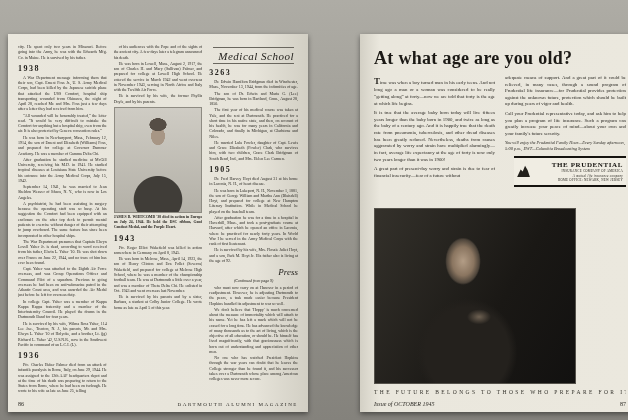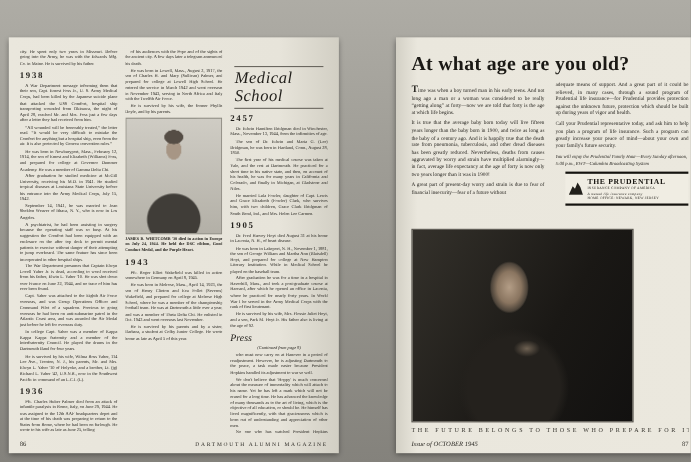--- a/index.html
+++ b/index.html
@@ -31,25 +31,25 @@
   .para {
     font-size:4px; line-height:1.32; text-align:justify;
     text-indent:5px; margin-bottom:1px; color:#2a2823;
   }
   .frag { text-indent:0; }
   .year {
     font-size:8px; font-weight:bold; 
     letter-spacing:1.5px; margin:4px 0 2px; color:#211f1b;
   }
   .script-head {
-    font-style:italic; font-size:15px; text-align:left; letter-spacing:.5px;
+    font-style:italic; font-size:11px; text-align:right; letter-spacing:.5px;
     border-top:.5px solid #6a675f; border-bottom:.5px solid #6a675f;
-    padding:1.5px 0; margin:16px 4px 3px; color:#211f1b;
-  }
-  .press-head { font-style:italic; font-size:9px; text-align:left; margin:4px 0 1px; color:#211f1b; }
+    padding:1.5px 0; margin:3px 4px 3px; color:#211f1b;
+  }
+  .press-head { font-style:italic; font-size:9px; text-align:right; margin:4px 0 1px; color:#211f1b; }
   .cont { font-style:italic; font-size:4px; text-align:center; margin-bottom:1.5px; }
   .photo {
     width:100%; height:106px; margin:3px 0 2px; border:.5px solid #8e8b82;
     background:
       radial-gradient(ellipse 12px 9px at 50% 16%, #554d45 0%, #554d45 70%, transparent 73%),
       radial-gradient(ellipse 10px 13px at 50% 27%, #a79685 0%, #a79685 68%, transparent 71%),
       radial-gradient(ellipse 33px 32px at 50% 88%, #403d38 0%, #403d38 72%, transparent 75%),
       linear-gradient(180deg,#cfccc4 0%,#b3b0a7 100%);
   }
   .caption { font-size:3.8px; font-weight:bold; line-height:1.3; text-align:justify; margin-bottom:2px; }
@@ -70,21 +70,21 @@
   .radio-note { font-size:4.3px; font-style:italic; line-height:1.35; margin:1px 0 4px; color:#2a2823; }
   .pru-box {
     width:112px; margin-left:auto; display:flex; align-items:center; gap:4px;
     border-top:2.5px solid #15130f; border-bottom:2.5px solid #15130f;
     padding:2.5px 3px; background:#f0ede3;
   }
   .rock {
     flex:0 0 auto; width:13px; height:12px; background:#22201b;
     clip-path:polygon(0 100%, 28% 34%, 44% 52%, 62% 4%, 82% 40%, 100% 100%);
   }
-  .pru-text { flex:1; text-align:left; }
+  .pru-text { flex:1; text-align:right; }
   .pru-name { font-size:7px; font-weight:bold; letter-spacing:.6px; color:#15130f; }
   .pru-line { font-size:3.1px; letter-spacing:.3px; margin-top:.5px; color:#22201b; }
   .pru-line.it { font-style:italic; }
   .ad-photo {
     width:202px; height:176px; margin-top:5px; border:.5px solid #55524b;
     background:
       radial-gradient(ellipse 24px 32px at 44% 30%, #b39d86 0%, #8a7560 45%, #4d443a 68%, transparent 74%),
       radial-gradient(ellipse 16px 10px at 52% 62%, #6e6152 0%, transparent 75%),
       radial-gradient(ellipse 70px 74px at 46% 82%, #24211d 0%, #24211d 60%, transparent 72%),
       linear-gradient(120deg,#34312b 0%,#1a1815 60%,#121110 100%);
@@ -139,21 +139,21 @@
         <h3 class="year">1943</h3>
         <div>
             <p class="para">Pfc. Roger Elliot Wakefield was killed in action somewhere in Germany on April 8, 1945.</p>
             <p class="para">He was born in Melrose, Mass., April 14, 1923, the son of Henry Clinton and Eva Follet (Severns) Wakefield, and prepared for college at Melrose High School, where he was a member of the championship football team. He was at Dartmouth a little over a year, and was a member of Theta Delta Chi. He enlisted in Oct. 1943 and went overseas last November.</p>
             <p class="para">He is survived by his parents and by a sister, Barbara, a student at Colby Junior College. He wrote home as late as April 5 of this year.</p>
           </div>
       </div>
 
       <div class="col">
         <div class="script-head">Medical School</div>
-        <h3 class="year">2457</h3>
+        <h3 class="year">3263</h3>
         <div>
             <p class="para">Dr. Edwin Hamilton Bridgman died in Winchester, Mass., November 13, 1944, from the infirmities of age.</p>
             <p class="para">The son of Dr. Edwin and Maria G. (Lee) Bridgman, he was born in Hartland, Conn., August 28, 1850.</p>
             <p class="para">The first year of his medical course was taken at Yale, and the rest at Dartmouth. He practiced for a short time in his native state, and then, on account of his health, he was for many years in California and Colorado, and finally in Michigan, at Gladstone and Niles.</p>
             <p class="para">He married Lula Fowler, daughter of Capt. Lewis and Grace Elizabeth (Fowler) Clark, who survives him, with two children, Grace Clark Bridgman of South Bend, Ind., and Mrs. Helen Lee Carmen.</p>
           </div>
         <h3 class="year">1905</h3>
         <div>
             <p class="para">Dr. Fred Harvey Hoyt died August 31 at his home in Laconia, N. H., of heart disease.</p>
             <p class="para">He was born in Lakeport, N. H., November 1, 1881, the son of George William and Martha Ann (Blaisdell) Hoyt, and prepared for college at New Hampton Literary Institution. While in Medical School he played on the baseball team.</p>

